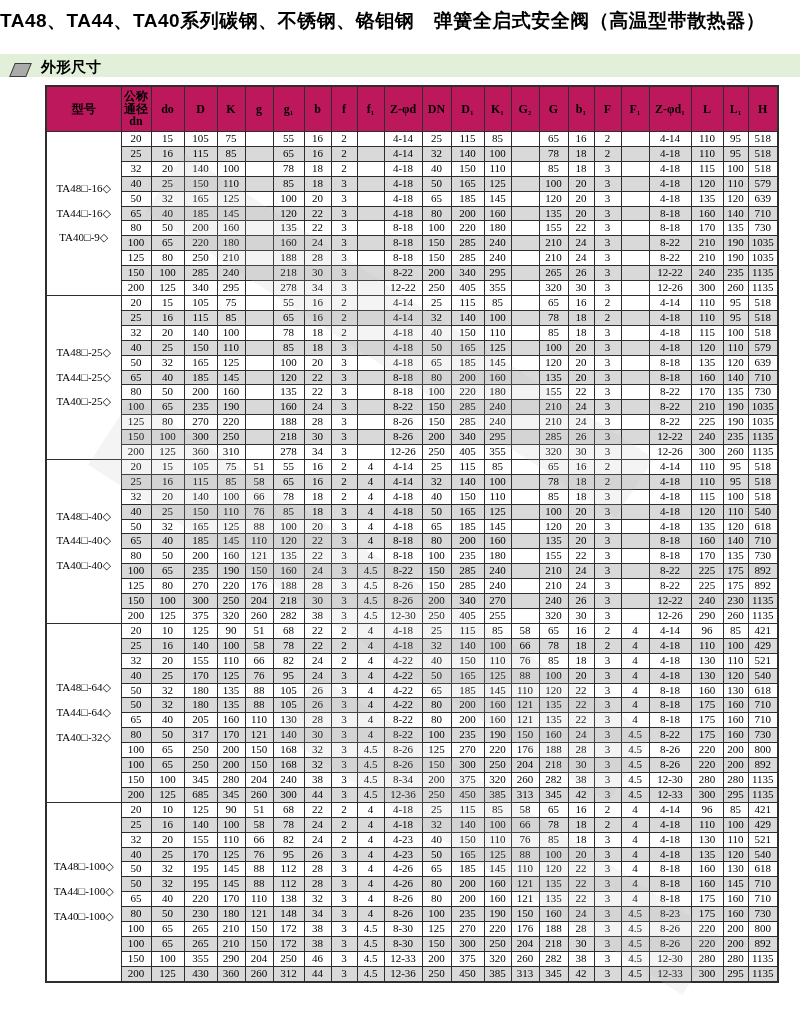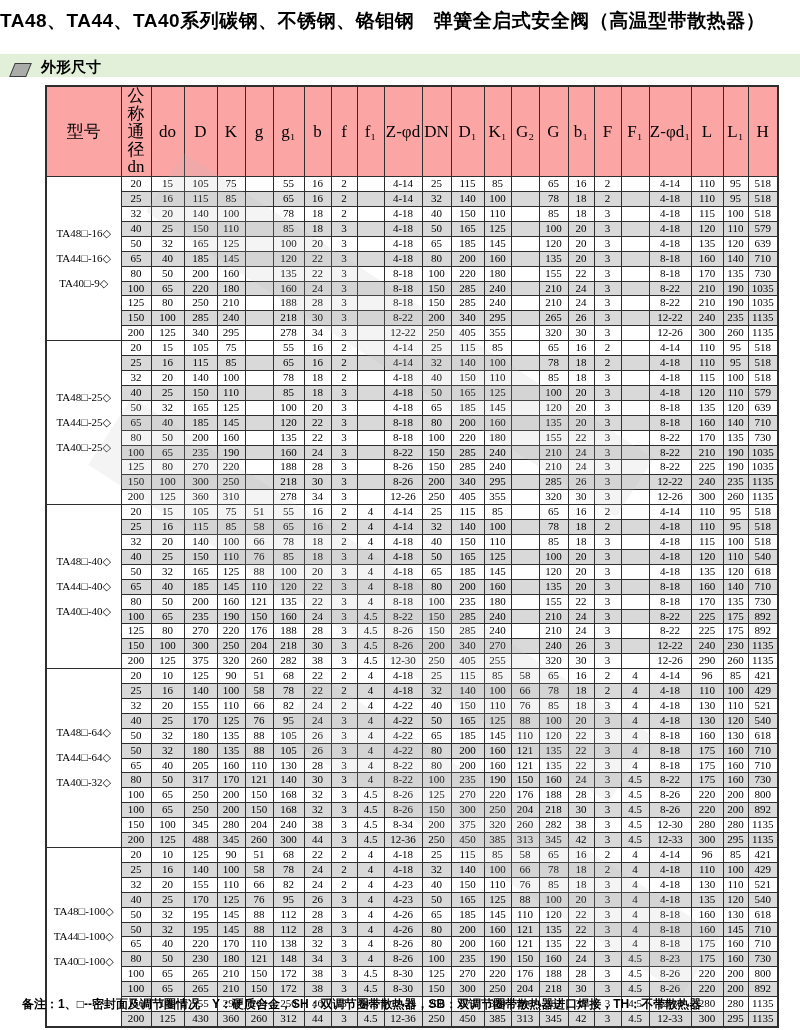--- a/index.html
+++ b/index.html
@@ -26,21 +26,21 @@
     border-collapse:collapse;table-layout:fixed;width:732px;
     font-family:"Liberation Serif","DejaVu Serif",serif;
     font-size:10.5px;
   }
   table.dims th,table.dims td{
     border:1px solid #2e2e2e;padding:0;text-align:center;overflow:hidden;
     white-space:nowrap;
   }
   table.dims{border:2px solid #2e2e2e;}
   table.dims thead th{
-    height:44px;font-weight:normal;font-size:17px;background:#fca5a5;
+    height:44px;font-weight:bold;font-size:12px;background:#be185d;
     white-space:pre-line;line-height:1.05;vertical-align:middle;
   }
   table.dims tbody td{height:13.9px;line-height:13.9px;font-size:11px;}
   table.dims tbody tr.alt td{background:var(--stripe,#d9d9d9);}
   td.model-cell{background:#fff !important;vertical-align:middle;
     font-family:"Liberation Serif","DejaVu Serif",serif;font-size:12px;margin-left:35px;}
   td.model-cell div{margin:11px 0;white-space:nowrap;}
   .notes{
     position:absolute;left:22px;top:996px;width:770px;
     font-size:12px;font-weight:bold;line-height:1.45;
@@ -1190,21 +1190,21 @@
           <td>3</td>
           <td>4.5</td>
           <td>12-30</td>
           <td>280</td>
           <td>280</td>
           <td>1135</td>
         </tr>
         <tr class="alt">
           <td>200</td>
           <td>125</td>
-          <td>488</td>
+          <td>685</td>
           <td>345</td>
           <td>260</td>
           <td>300</td>
           <td>44</td>
           <td>3</td>
           <td>4.5</td>
           <td>12-36</td>
           <td>250</td>
           <td>450</td>
           <td>385</td>
@@ -1513,14 +1513,13 @@
         </tr>
       </tbody>
   </table>
 </div>
 
 <div class="wm wm1"></div>
 <div class="wm wm2"></div>
 <div class="wm wm3"></div>
 
 <div class="notes">
-  <div class="l1">备注：1、□--密封面及调节圈情况　Y：硬质合金，SH：双调节圈带散热器，SB：双调节圈带散热器进口焊接，TH：不带散热器</div>
 </div>
 
 </body></html>

